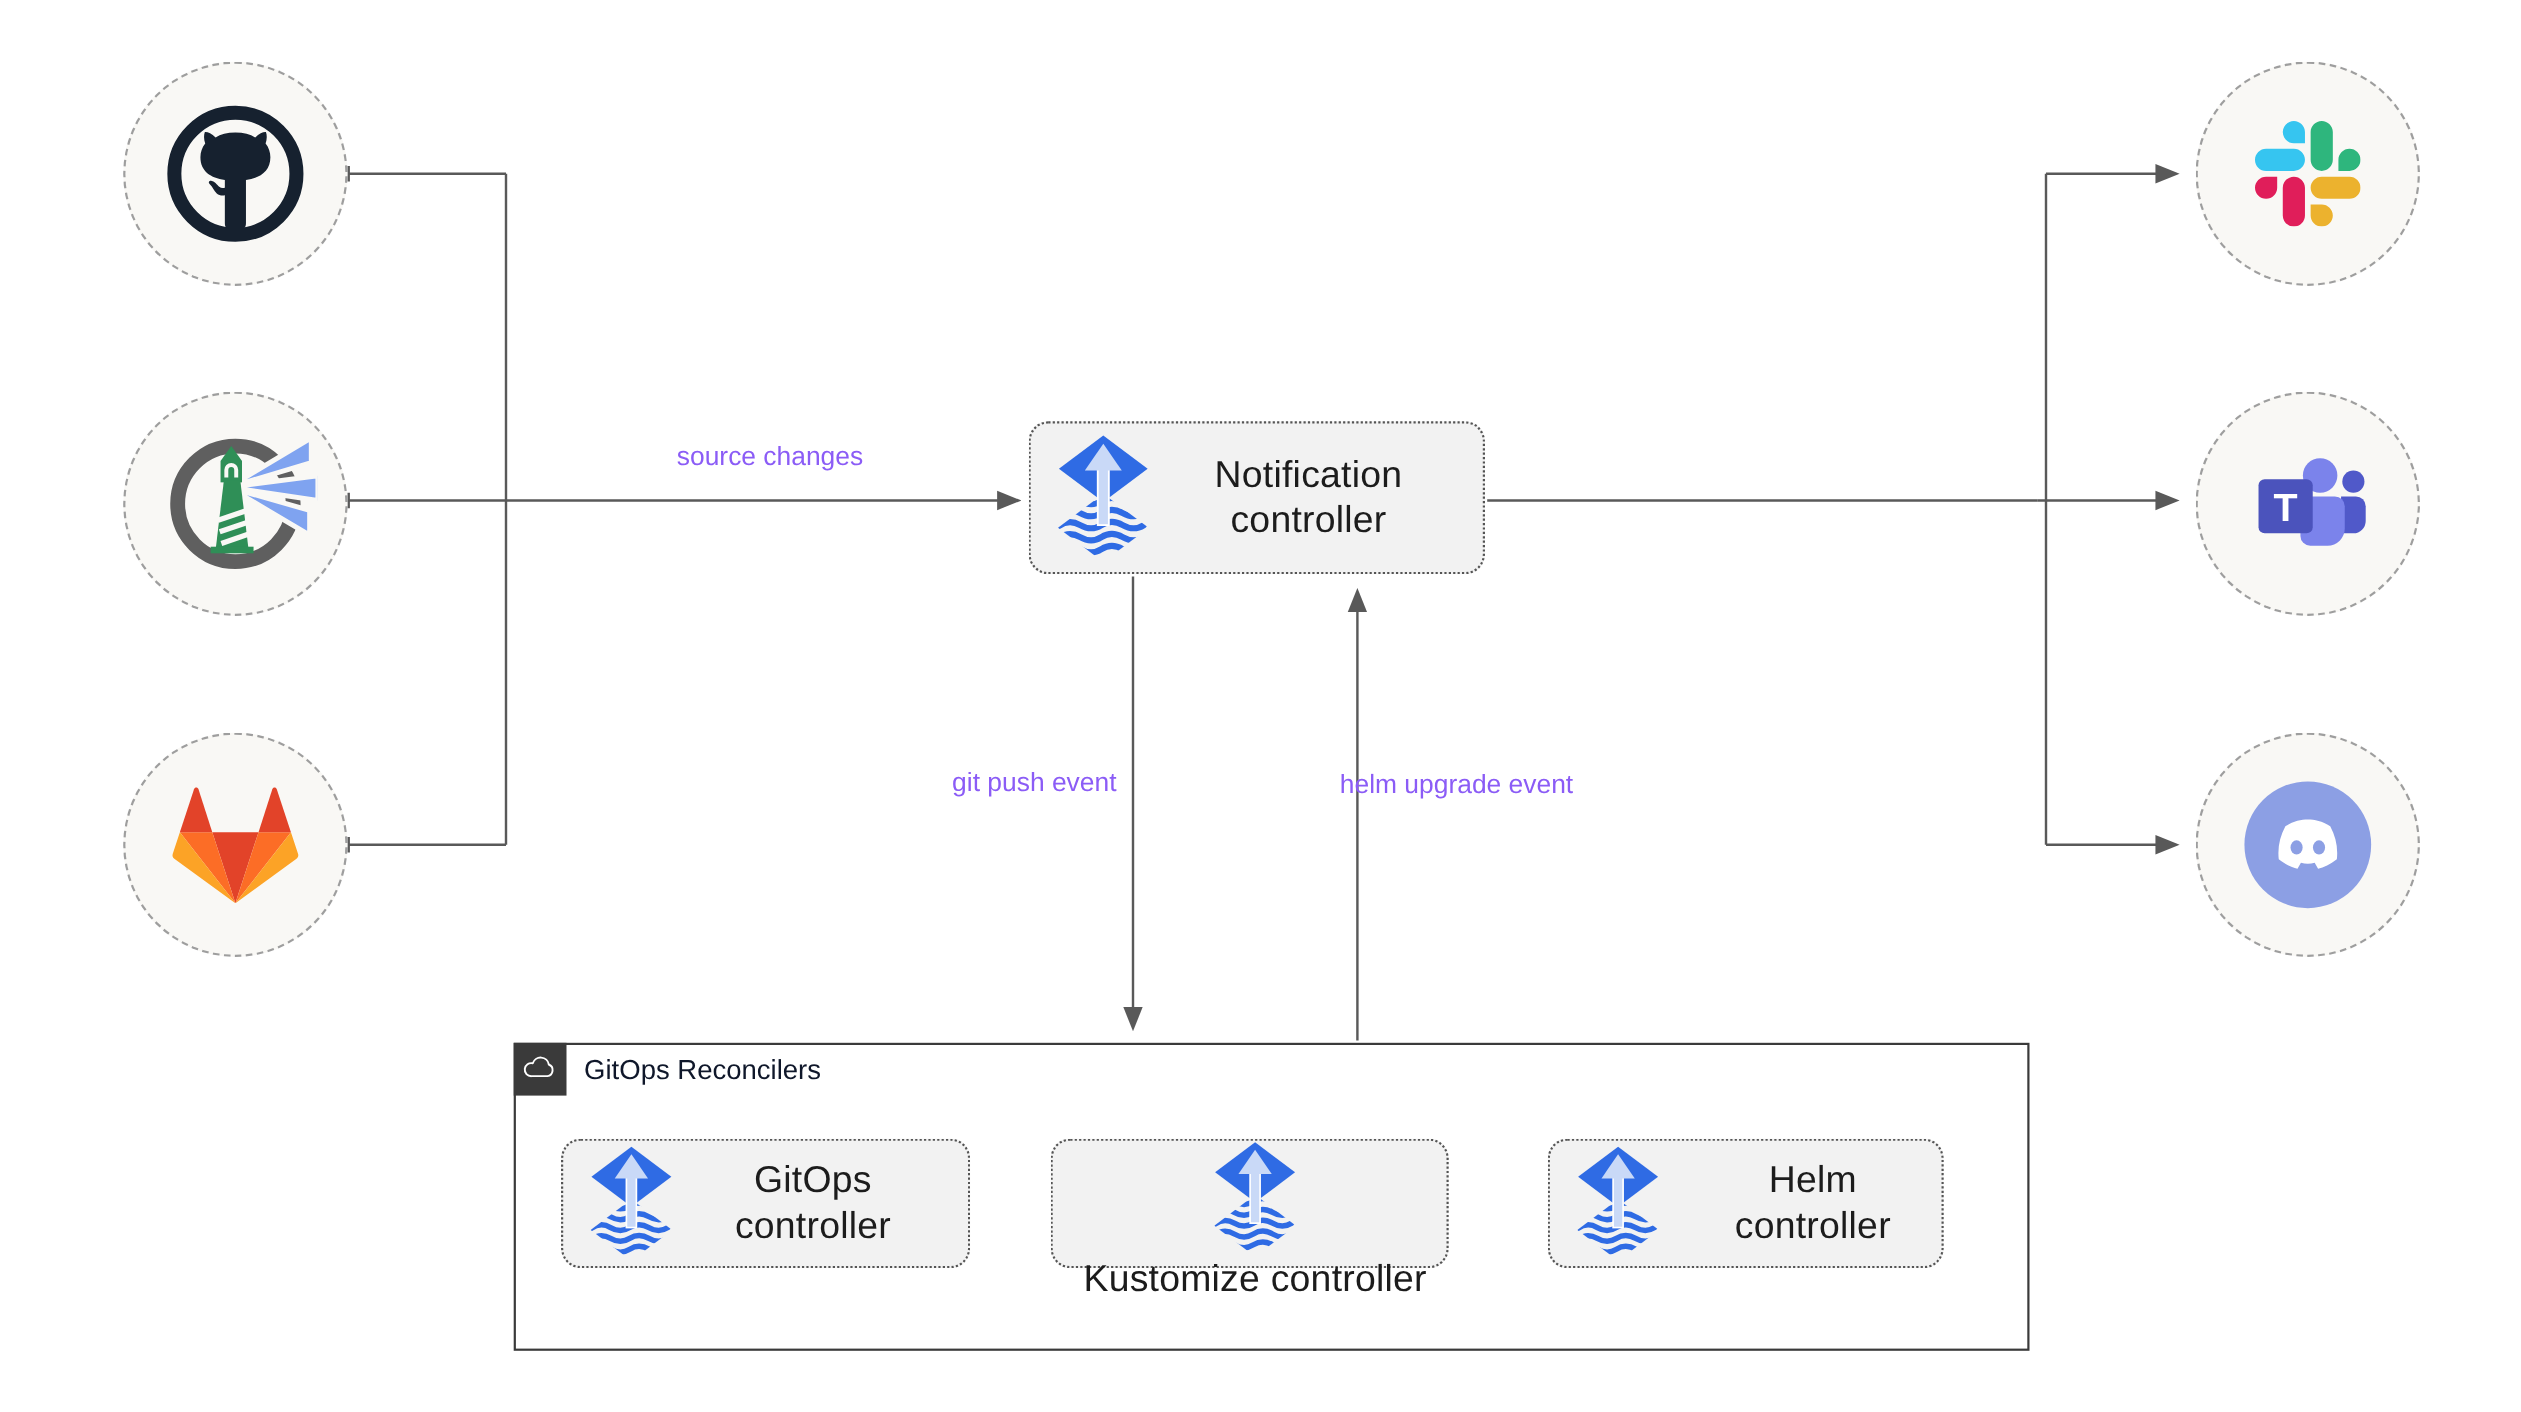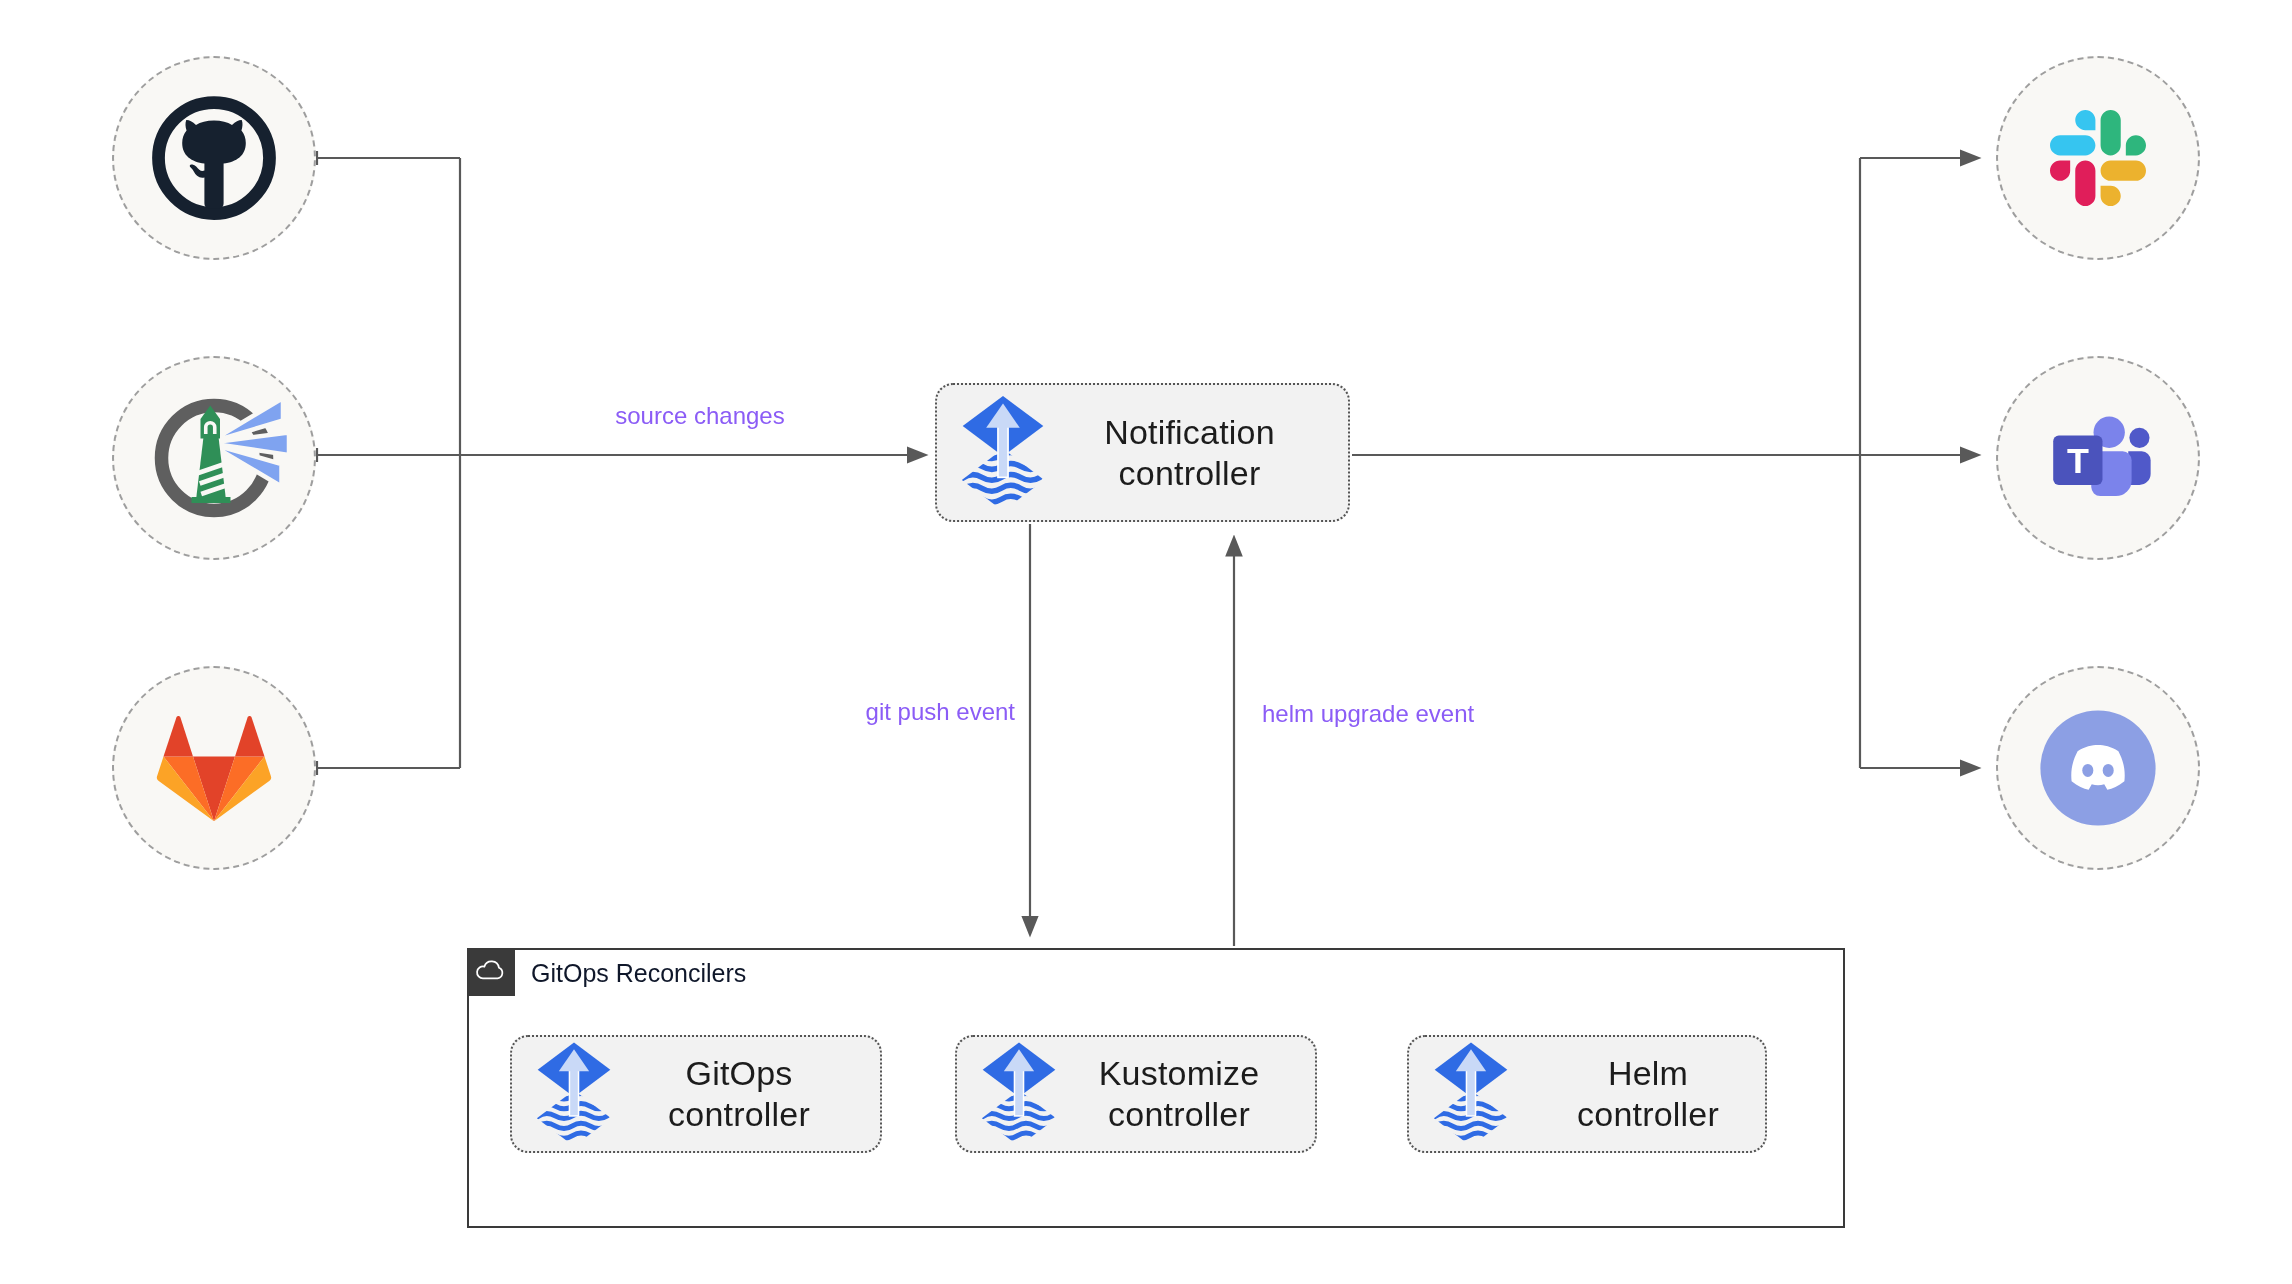--- a/index.html
+++ b/index.html
@@ -169,38 +169,38 @@
 
   <div class="node" style="left:935px;top:383px;width:415px;height:139px;">
     <svg class="flux-svg" width="84" height="118" viewBox="0 0 100 140">
         <use href="#flux-def"></use>
       </svg>
     <div class="label">Notification controller</div>
   </div>
 
   <div class="edge-label lbl-center" style="left:500px;top:402px;width:400px;">source changes</div>
   <div class="edge-label lbl-right" style="left:665px;top:682px;width:350px;margin-top:16px;">git push event</div>
-  <div class="edge-label lbl-left" style="left:1262px;top:700px;width:450px;">helm upgrade event</div>
+  <div class="edge-label lbl-left" style="left:1218px;top:700px;width:450px;">helm upgrade event</div>
 
   <div class="container-box">
     <div class="container-header">
       <svg width="38" height="38" viewBox="0 0 48 48">
         <path d="M14 32 a7.5 7.5 0 1 1 1.6-14.8 a9.5 9.5 0 0 1 18.4 1.4 a7 7 0 0 1 -1.6 13.4 z" fill="none" stroke="#ffffff" stroke-width="2.2" stroke-linejoin="round"></path>
       </svg>
     </div>
     <div class="container-title">GitOps Reconcilers</div>
 
     <div class="node" style="left:41px;top:85px;width:372px;height:118px;">
       <svg class="flux-svg" width="76" height="106" viewBox="0 0 100 140">
           <use href="#flux-def"></use>
         </svg>
       <div class="label">GitOps controller</div>
     </div>
 
-    <div class="node" style="left:486px;top:85px;width:362px;height:118px;">
+    <div class="node" style="left:486px;top:85px;width:362px;height:118px;flex-direction:column;">
       <svg class="flux-svg" width="76" height="106" viewBox="0 0 100 140">
           <use href="#flux-def"></use>
         </svg>
       <div class="label">Kustomize controller</div>
     </div>
 
     <div class="node" style="left:938px;top:85px;width:360px;height:118px;gap:36px;">
       <svg class="flux-svg" width="76" height="106" viewBox="0 0 100 140">
           <use href="#flux-def"></use>
         </svg>

